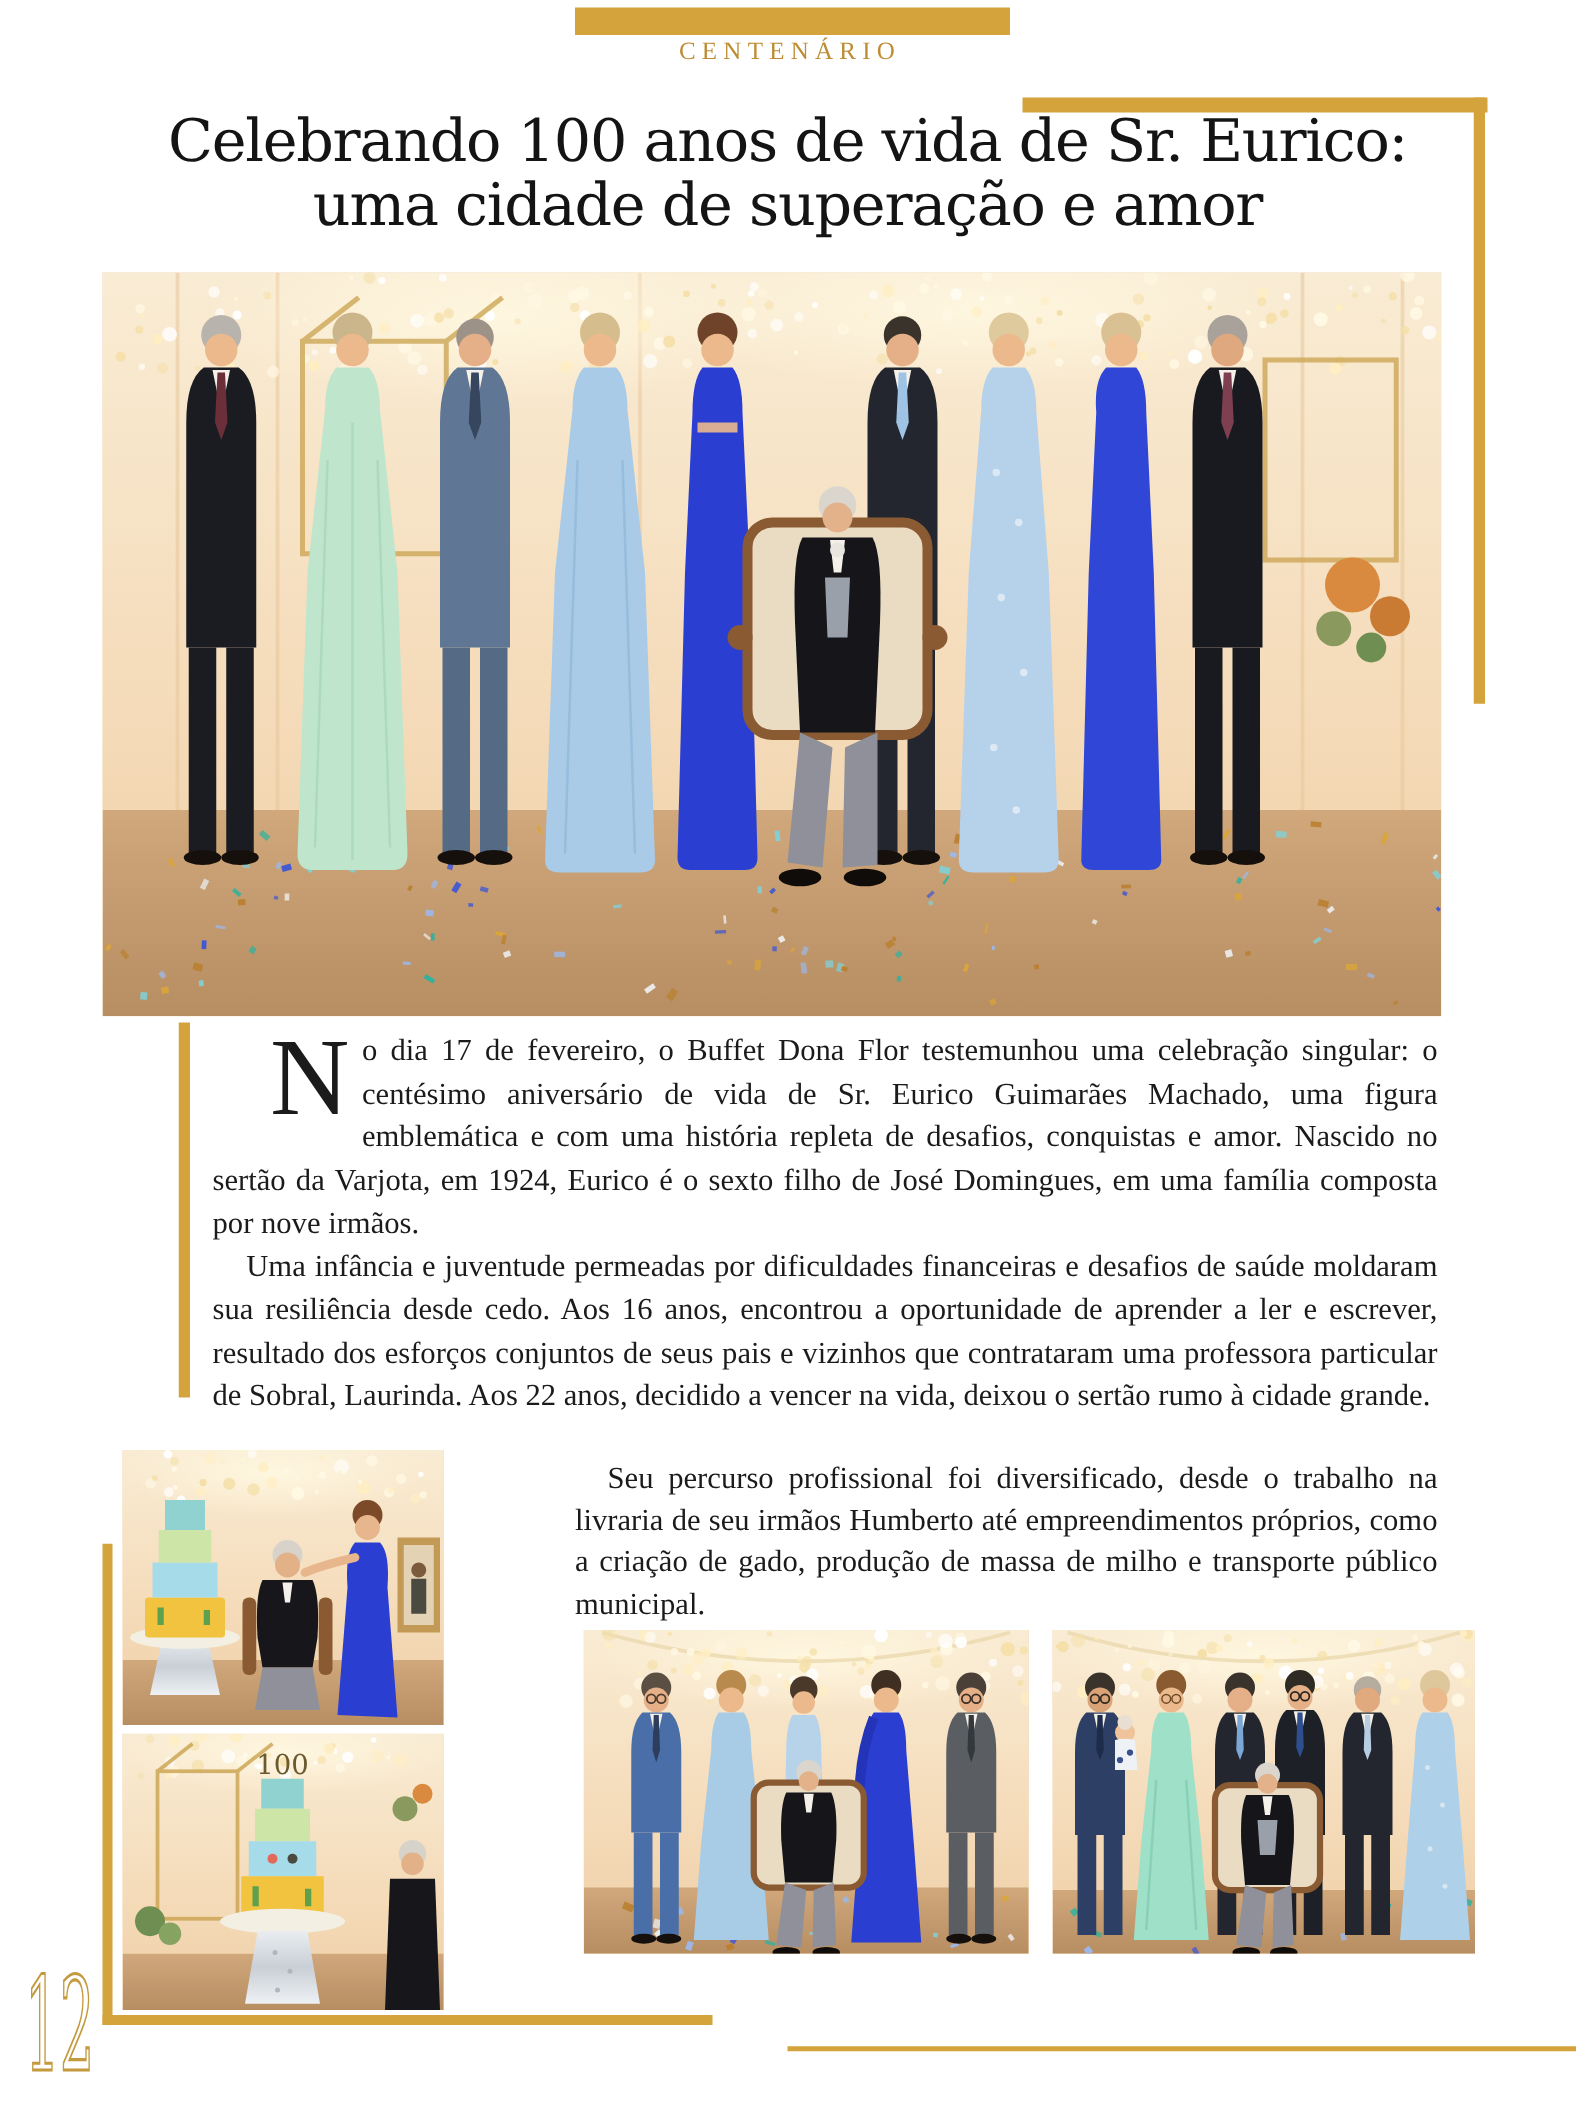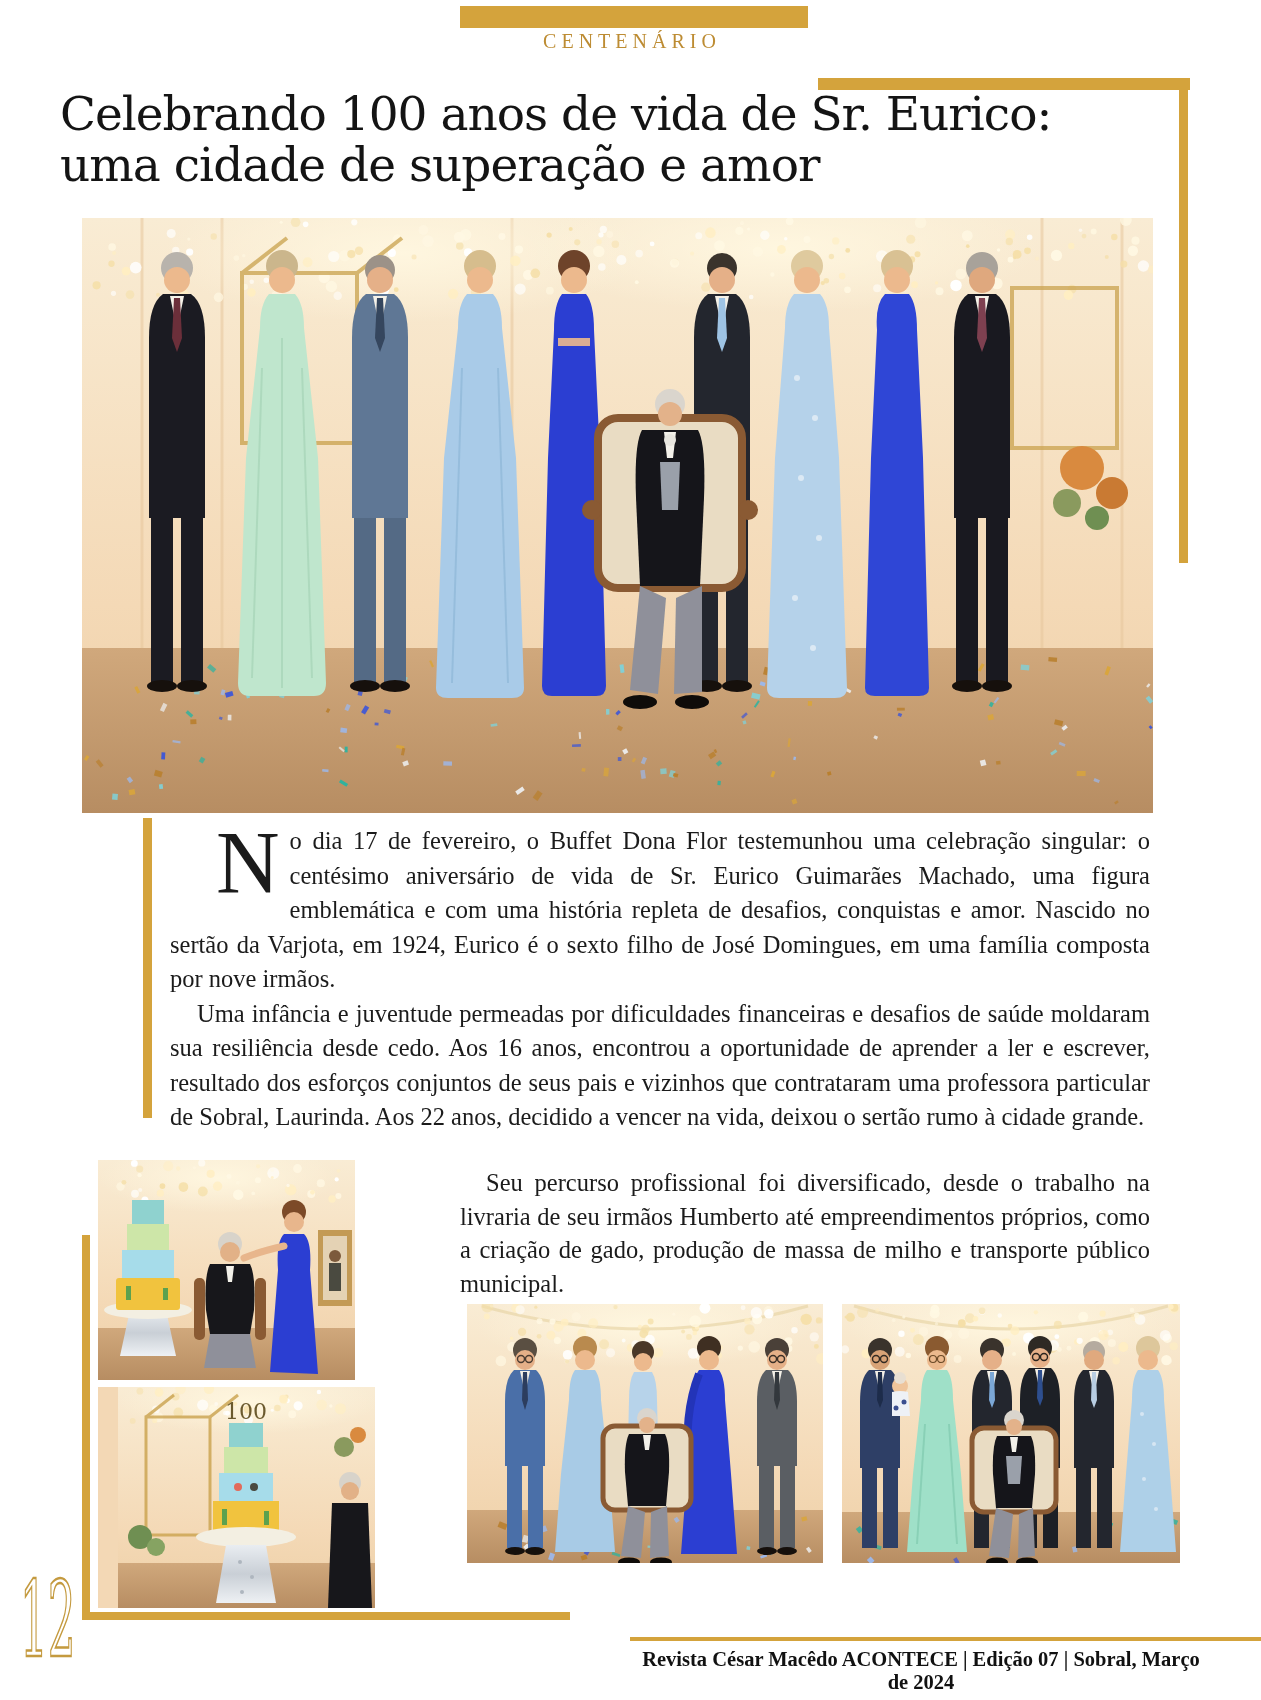--- a/index.html
+++ b/index.html
@@ -11,28 +11,28 @@
   .gold{background:#d4a33c;}
 
   
   #top-gold-bar{left:460px;top:6px;width:348px;height:22px;}
   #kicker{left:332px;top:30px;width:600px;text-align:center;
     font-size:20px;letter-spacing:5px;color:#bd8c33;font-family:"Liberation Serif",serif;}
   #corner-h{left:818px;top:78px;width:372px;height:12px;}
   #corner-v{left:1179px;top:78px;width:9px;height:485px;}
 
   
-  #title{left:60px;top:88px;width:1140px;text-align:left;color:#141414;
+  #title{left:60px;top:88px;width:1140px;text-align:center;color:#141414;
     font-family:"DejaVu Serif",serif;font-size:47px;line-height:51px;letter-spacing:-1px;}
 
   
   .photo{overflow:hidden;background:#f3d8b5;}
   #main-photo{left:82px;top:218px;width:1071px;height:595px;}
   #photo-s1{left:98px;top:1160px;width:257px;height:220px;}
-  #photo-s2{left:98px;top:1387px;width:257px;height:221px;padding-left:20px;}
+  #photo-s2{left:98px;top:1387px;width:257px;height:221px;}
   #photo-m{left:467px;top:1304px;width:356px;height:259px;}
   #photo-r{left:842px;top:1304px;width:338px;height:259px;}
   .photo svg{display:block;width:100%;height:100%;}
 
   
   #text-accent-bar{left:143px;top:818px;width:9px;height:300px;}
   #article{left:170px;top:824px;width:980px;font-size:24.5px;line-height:34.5px;text-align:justify;}
   #article p{margin:0;}
   #article .p2{text-indent:27px;}
   .dropcap{float:left;font-size:88px;line-height:70px;padding:4px 10px 0 0;margin-left:46px;
@@ -1006,15 +1006,14 @@
   <div id="frame-v" class="abs gold"></div>
   <div id="frame-h" class="abs gold"></div>
 
   <svg id="pagenum" class="abs" viewBox="0 0 62 112">
     <g transform="translate(2,4) scale(0.42,1)" fill="none" stroke="#c49a3f" stroke-width="4">
       <text x="0" y="96" font-family="DejaVu Serif, serif" font-size="104" stroke-width="2.5">12</text>
     </g>
   </svg>
 
   <div id="footer-rule" class="abs gold"></div>
-  <div id="footer-credit" class="abs">Revista César Macêdo ACONTECE | Edição 07 | Sobral, Março de 2024</div>
 
 </div>
 
 </body></html>

